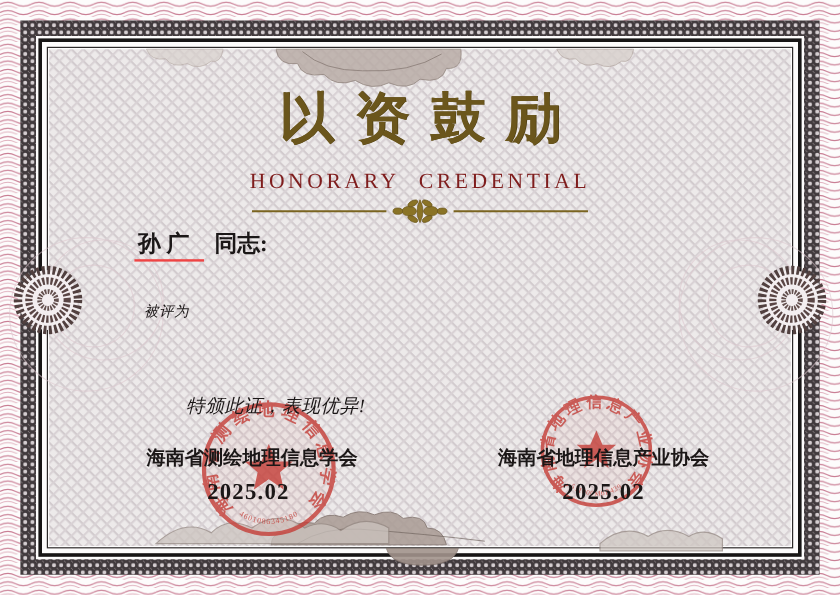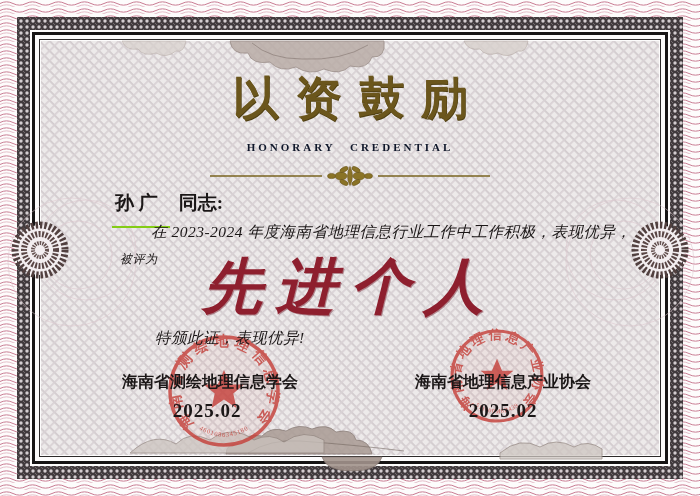--- a/index.html
+++ b/index.html
@@ -13,28 +13,28 @@
   .deco{position:absolute;left:0;top:0;z-index:0;}
   .txt{position:absolute;z-index:2;white-space:nowrap;color:#1b1717;}
   .title{
     left:0;right:0;top:68px;text-align:center;
     font-size:46px;font-weight:bold;color:#6b561c;
     letter-spacing:17px;text-indent:17px;
     text-shadow:0.5px 0.5px 0 #4f3f12;
   }
   .subtitle{
     left:0;right:0;top:141px;text-align:center;
-    font-size:11px;font-weight:bold;color:#0f172a;
+    font-size:18px;font-weight:normal;color:#7f1d1d;
     letter-spacing:3px;word-spacing:9px;
   }
   .divider{position:absolute;left:210px;top:165px;z-index:2;}
   .name-line{left:112px;top:190px;font-size:19px;font-weight:bold;}
   .name-line .name{
-    display:inline-block;border-bottom:2px solid #84cc16;
-    padding:0 12px 10px 3px;margin-right:9px;
+    display:inline-block;border-bottom:2px solid #ef4444;
+    padding:0 12px 0 3px;margin-right:9px;
   }
   .body1{left:151px;top:222px;font-size:15.5px;font-style:italic;letter-spacing:0.5px;}
   .body2{left:120px;top:251px;font-size:12px;font-style:italic;letter-spacing:0.5px;}
   .award{
     left:0;right:14px;top:247px;text-align:center;
     font-size:60px;font-weight:bold;font-style:italic;
     color:#8e1f2e;letter-spacing:14px;text-indent:14px;
     text-shadow:1px 1px 0 rgba(110,20,35,.45);
   }
   .closing{left:155px;top:328px;font-size:15.5px;font-style:italic;letter-spacing:0.5px;}
@@ -162,25 +162,23 @@
       <ellipse cx="146" cy="4.5" rx="4.5" ry="2.2" transform="rotate(28 146 4.5)"></ellipse>
       <ellipse cx="134" cy="17.5" rx="4.5" ry="2.2" transform="rotate(28 134 17.5)"></ellipse>
       <ellipse cx="146" cy="17.5" rx="4.5" ry="2.2" transform="rotate(-28 146 17.5)"></ellipse>
     </g>
   </svg>
 
   <div class="txt name-line">
     <span class="name">孙 广</span><span>同志:</span>
   </div>
 
-  <div class="txt body1">在 2023-2024 年度海南省地理信息行业工作中工作积极，表现优异，</div>
 
   <div class="txt body2">被评为</div>
 
-  <div class="txt award">先进个人</div>
 
   <div class="txt closing">特颁此证，表现优异!</div>
 
   <div class="txt org org-left">海南省测绘地理信息学会</div>
   <div class="txt date date-left">2025.02</div>
 
   <div class="txt org org-right">海南省地理信息产业协会</div>
   <div class="txt date date-right">2025.02</div>
 
 </div>

